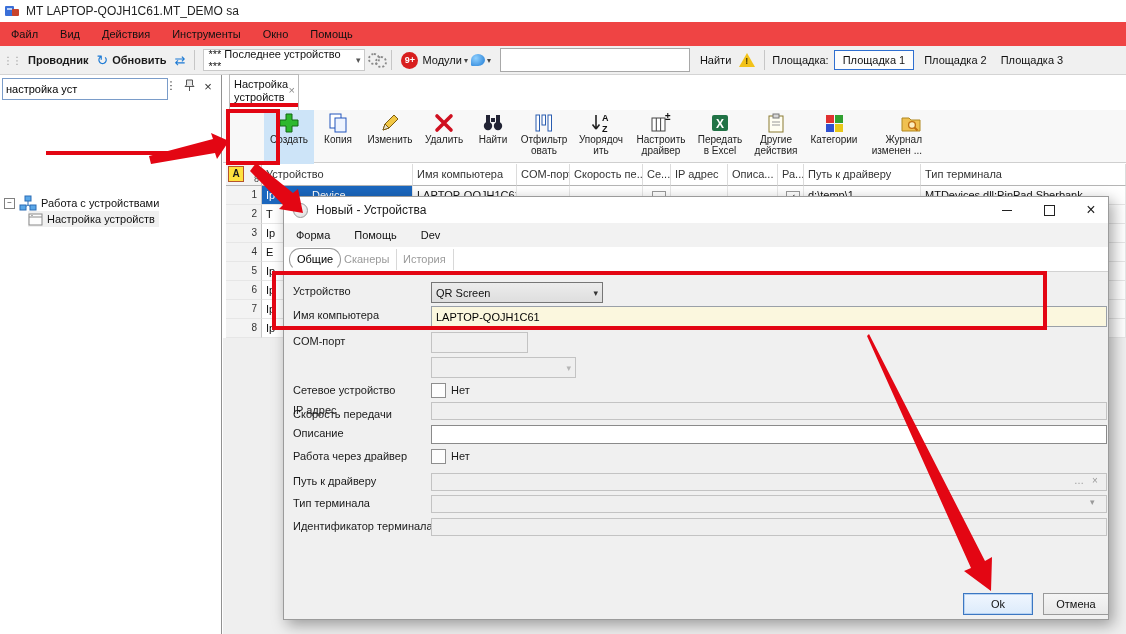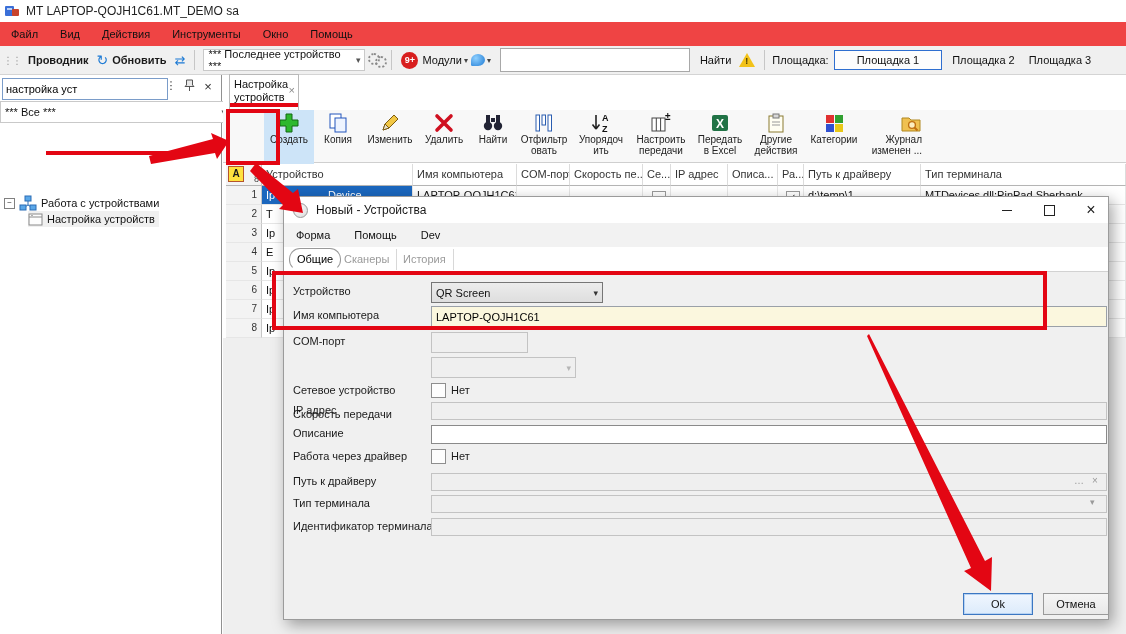--- a/index.html
+++ b/index.html
@@ -17,21 +17,21 @@
   .grip{color:#9a9a9a;font-size:10px;letter-spacing:-1px;margin:0 3px;}
   .tbold{font-weight:bold;color:#1a1a1a;margin:0 4px;}
   .tcombo{background:#fff;border:1px solid #c9c9c9;height:20px;display:flex;align-items:center;
           padding:0 4px;margin:0 3px;}
   .tcombo .arr{margin-left:8px;color:#555;font-size:9px;}
   .badge{width:17px;height:17px;border-radius:50%;background:#d81e1e;color:#fff;font-size:9px;font-weight:bold;
          display:flex;align-items:center;justify-content:center;margin:0 4px;}
   .dd{font-size:8px;color:#444;margin:0 3px 0 2px;}
   .tinput{width:184px;height:20px;border:1px solid #a8a8a8;background:#fff;margin:0 6px;font-size:11px;
           font-family:"Liberation Sans",sans-serif;}
-  .site-box{border:1px solid #2f6fd0;background:#fdfdfd;padding:3px 22px;margin:0 3px;}
+  .site-box{border:1px solid #2f6fd0;background:#fdfdfd;padding:3px 8px;margin:0 3px;}
   .site-plain{padding:3px 7px;}
   .gear{display:inline-block;width:8px;height:8px;border:2px dotted #8a8a8a;border-radius:50%;}
   .blueblob{width:14px;height:12px;background:radial-gradient(circle at 35% 35%,#8fd0ff,#1d7ad4);border-radius:50% 50% 50% 10%;}
   
   .sidebar{left:0;top:75px;width:222px;height:559px;background:#fff;border-right:1px solid #919191;}
   .sb-filter{position:absolute;left:2px;top:3px;width:158px;height:20px;border:1px solid #7a9cc9;background:#fff;
              font-size:11px;font-family:"Liberation Sans",sans-serif;padding:0 3px;}
   .sb-btn{position:absolute;top:4px;color:#333;cursor:default;text-align:center;width:16px;}
   .sb-combo{position:absolute;left:0px;top:26px;width:221px;height:20px;background:#fff;border:1px solid #c9c9c9;
             display:flex;align-items:center;padding:0 4px;}
@@ -165,24 +165,20 @@
 
   <div class="abs sidebar">
     <input class="sb-filter" value="настройка уст" style="">
     <span class="sb-btn" style="left:163px;">⋮</span>
     <span class="sb-btn" style="left:181px;">
       <svg width="11" height="13" viewBox="0 0 11 13">
           <path d="M2.5 1h6v5l1.5 1.5h-9L2.5 6zM5.5 7.5V12" fill="#e8e8e8" stroke="#555" stroke-width="1"></path>
         </svg>
     </span>
     <span class="sb-btn" style="left:200px;font-size:13px;">×</span>
-    <div class="sb-combo">
-      <span>*** Все ***</span>
-      <span class="arr">▾</span>
-    </div>
     <div class="tree-row" style="left:4px;top:120px;">
       <span class="expander">−</span>
       <svg width="18" height="16" viewBox="0 0 18 16" style="margin-right:4px;">
           <path d="M9 6v4M4 13l5-3 5 3" stroke="#2a6db5" fill="none"></path>
           <rect x="6" y="1" width="6" height="5" fill="#5aa7e8" stroke="#2a6db5"></rect>
           <rect x="1" y="10" width="6" height="5" fill="#5aa7e8" stroke="#2a6db5"></rect>
           <rect x="11" y="10" width="6" height="5" fill="#5aa7e8" stroke="#2a6db5"></rect>
         </svg>
       <span>Работа с устройствами</span>
     </div>
@@ -266,21 +262,21 @@
         <span>ить</span>
     </div>
     <div class="rbtn" style="width:62px;">
       <svg width="22" height="22" viewBox="0 0 22 22">
           <rect x="2" y="6" width="13" height="13" fill="#fff" stroke="#444"></rect>
           <line x1="6.3" y1="6" x2="6.3" y2="19" stroke="#444"></line>
           <line x1="10.6" y1="6" x2="10.6" y2="19" stroke="#444"></line>
           <text x="15" y="8" font-size="10" fill="#111" font-weight="bold">±</text>
         </svg>
       <span>Настроить</span>
-        <span>передачи</span>
+        <span>драйвер</span>
     </div>
     <div class="rbtn" style="width:56px;">
       <svg width="22" height="22" viewBox="0 0 22 22">
           <rect x="3" y="3" width="16" height="16" rx="2" fill="#217346"></rect>
           <text x="7" y="16" font-size="12" fill="#fff" font-weight="bold">X</text>
         </svg>
       <span>Передать</span>
         <span>в Excel</span>
     </div>
     <div class="rbtn" style="width:56px;">
@@ -328,21 +324,21 @@
     <div class="hc c7">Описа...</div>
     <div class="hc c8">Ра...</div>
     <div class="hc c9">Путь к драйверу</div>
     <div class="hc c10">Тип терминала</div>
   </div>
 
   <div class="grow" style="left:226px;top:186px;">
     <div class="gc num c0">1</div>
     <div class="gc c1 cell-sel">
       <span>Ip</span>
-      <span style="position:absolute;left:66px;top:3px;">Device</span>
+      <span style="position:absolute;left:50px;top:3px;">Device</span>
     </div>
     <div class="gc c2">LAPTOP-QOJH1C61</div>
     <div class="gc c3"></div>
     <div class="gc c4"></div>
     <div class="gc c5">
         <div class="cbx"></div>
       </div>
     <div class="gc c6"></div>
     <div class="gc c7"></div>
     <div class="gc c8">

